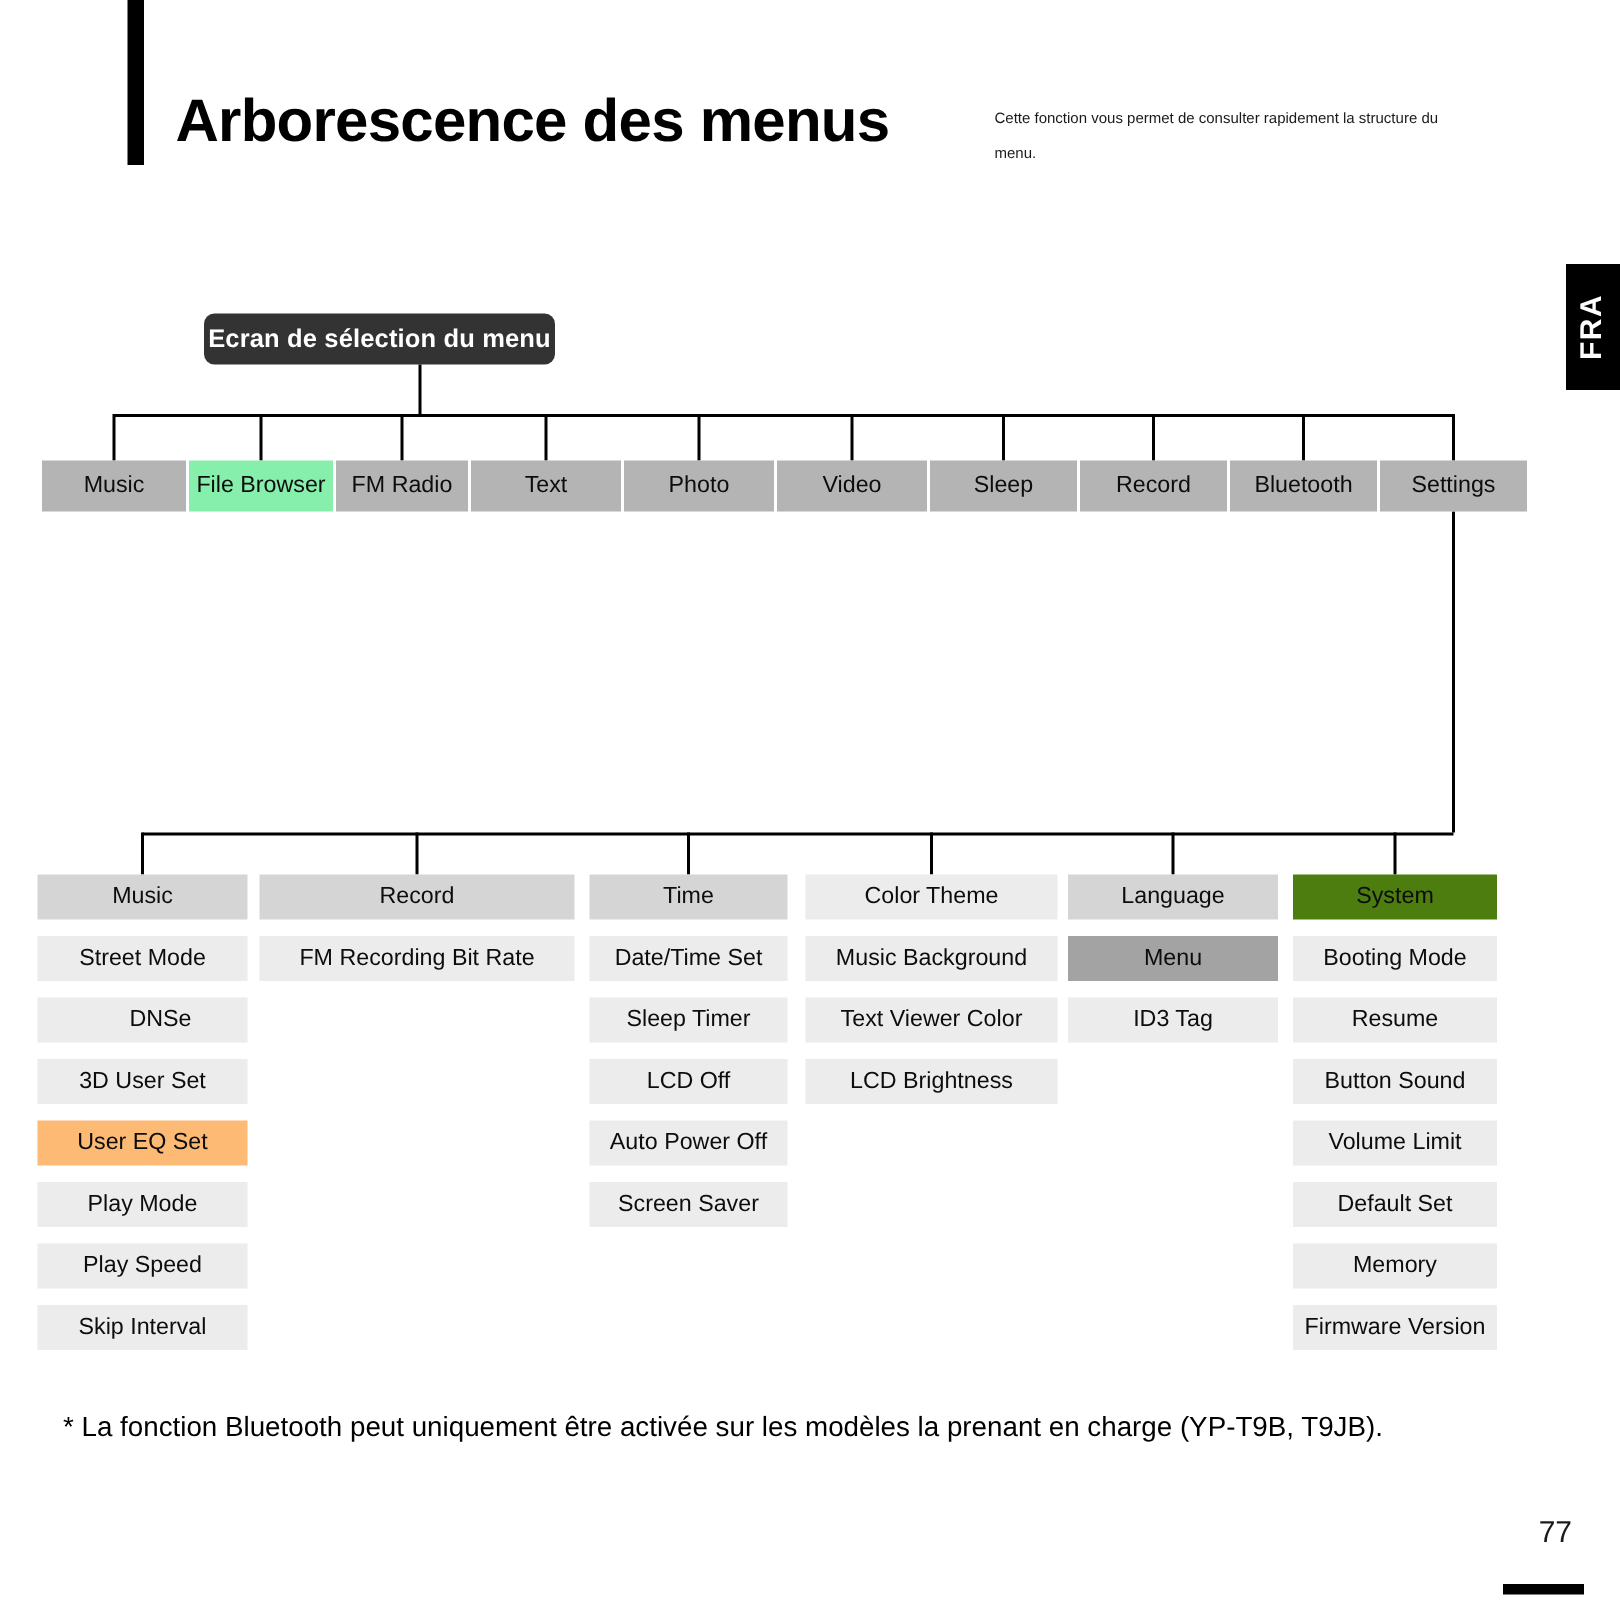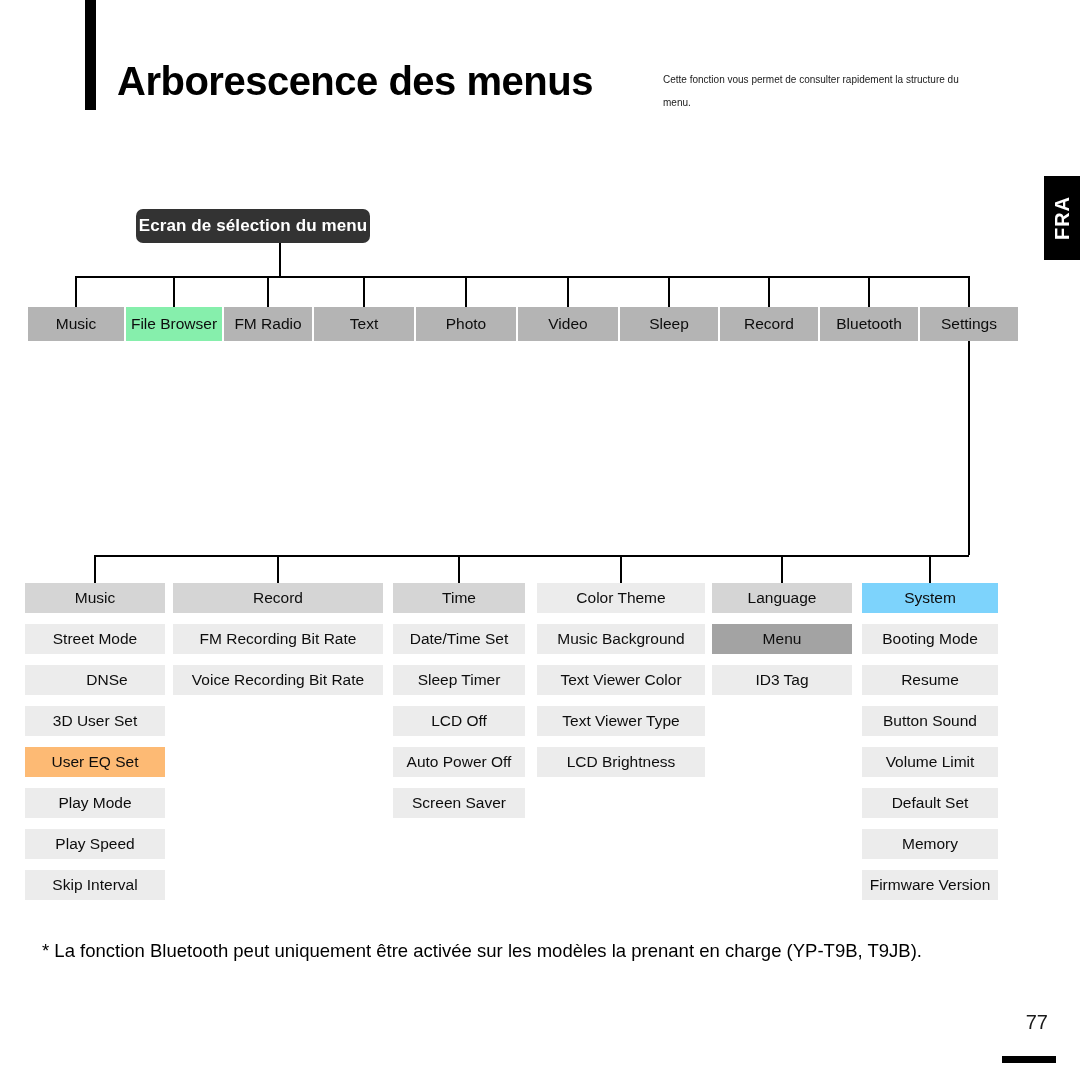--- a/index.html
+++ b/index.html
@@ -244,44 +244,42 @@
       <div class="cell" style="background: rgb(236, 236, 236); padding-left: 24px;">DNSe</div>
       <div class="cell" style="background: rgb(236, 236, 236);">3D User Set</div>
       <div class="cell" style="background: #fdba74;">User EQ Set</div>
       <div class="cell" style="background: rgb(236, 236, 236);">Play Mode</div>
       <div class="cell" style="background: rgb(236, 236, 236);">Play Speed</div>
       <div class="cell" style="background: rgb(236, 236, 236);">Skip Interval</div>
     </div>
     <div class="col" style="left: 148px; width: 210px;">
       <div class="cell header" style="background: rgb(213, 213, 213);">Record</div>
       <div class="cell" style="background: rgb(236, 236, 236);">FM Recording Bit Rate</div>
-      <div class="cell" style="background: rgb(236, 236, 236);">Voice Recording Bit Rate</div>
     </div>
     <div class="col" style="left: 368px; width: 132px;">
       <div class="cell header" style="background: rgb(213, 213, 213);">Time</div>
       <div class="cell" style="background: rgb(236, 236, 236);">Date/Time Set</div>
       <div class="cell" style="background: rgb(236, 236, 236);">Sleep Timer</div>
       <div class="cell" style="background: rgb(236, 236, 236);">LCD Off</div>
       <div class="cell" style="background: rgb(236, 236, 236);">Auto Power Off</div>
       <div class="cell" style="background: rgb(236, 236, 236); text-align: center;">Screen Saver</div>
     </div>
     <div class="col" style="left: 512px; width: 168px;">
       <div class="cell" style="background: rgb(236, 236, 236);">Color Theme</div>
       <div class="cell" style="background: rgb(236, 236, 236);">Music Background</div>
       <div class="cell" style="background: rgb(236, 236, 236);">Text Viewer Color</div>
-      <div class="cell" style="background: rgb(236, 236, 236);">Text Viewer Type</div>
       <div class="cell" style="background: rgb(236, 236, 236);">LCD Brightness</div>
     </div>
     <div class="col" style="left: 687px; width: 140px;">
       <div class="cell header" style="background: rgb(213, 213, 213);">Language</div>
       <div class="cell" style="background: #a3a3a3;">Menu</div>
       <div class="cell" style="background: rgb(236, 236, 236);">ID3 Tag</div>
     </div>
     <div class="col" style="left: 837px; width: 136px;">
-      <div class="cell header" style="background: #7dd3fc;">System</div>
+      <div class="cell header" style="background: #4d7c0f;">System</div>
       <div class="cell" style="background: rgb(236, 236, 236);">Booting Mode</div>
       <div class="cell" style="background: rgb(236, 236, 236);">Resume</div>
       <div class="cell" style="background: rgb(236, 236, 236);">Button Sound</div>
       <div class="cell" style="background: rgb(236, 236, 236);">Volume Limit</div>
       <div class="cell" style="background: rgb(236, 236, 236);">Default Set</div>
       <div class="cell" style="background: rgb(236, 236, 236);">Memory</div>
       <div class="cell" style="background: rgb(236, 236, 236);">Firmware Version</div>
     </div>
   </div>
 

